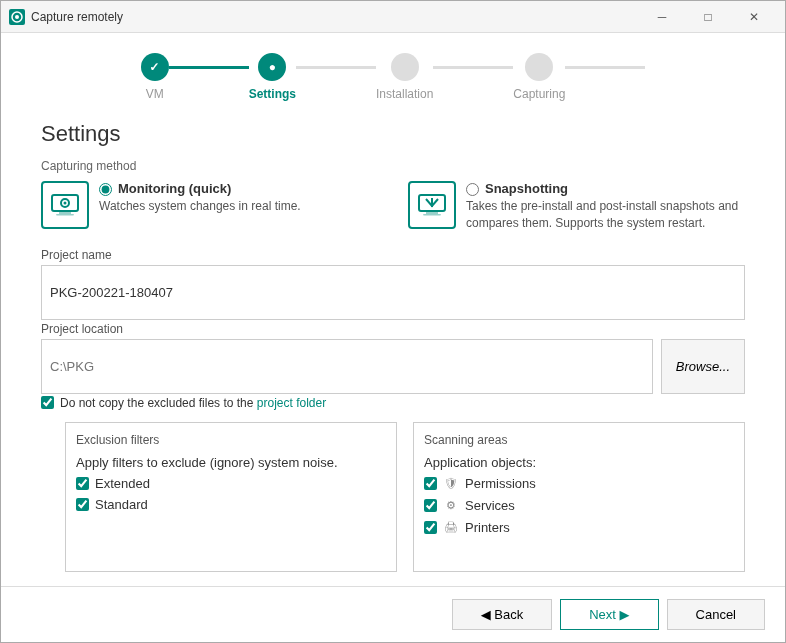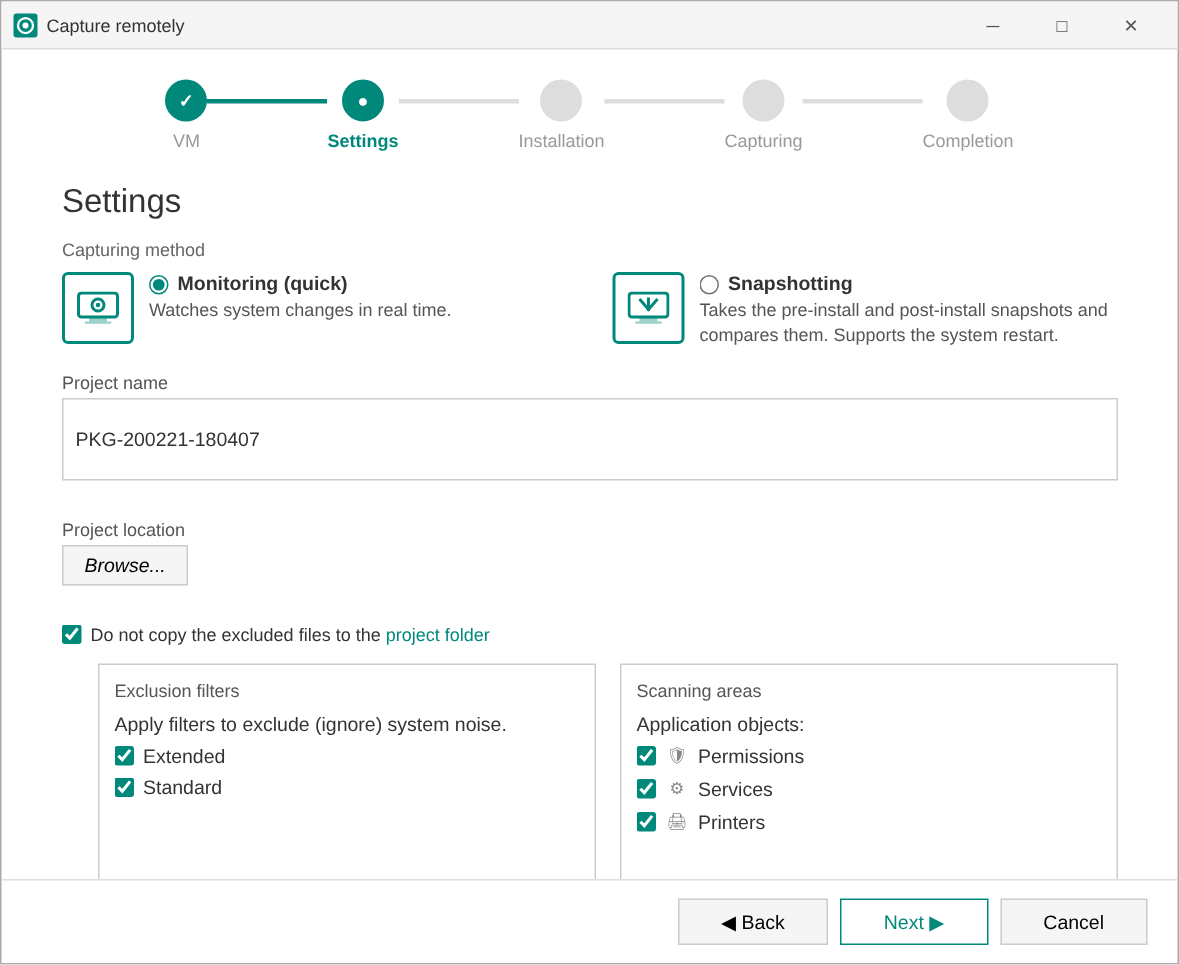--- a/index.html
+++ b/index.html
@@ -173,21 +173,21 @@
       font-size: 12px;
       color: #555;
       line-height: 1.4;
     }
     input[type="radio"] {
       accent-color: #00897b;
       margin-top: 2px;
       flex-shrink: 0;
     }
 
-    .form-group { margin-bottom: 26px; }
+    .form-group { margin-bottom: 2px; }
     .form-label {
       font-size: 12px;
       color: #555;
       margin-bottom: 3px;
       display: block;
     }
     .form-input {
       width: 100%;
       border: 1px solid #ccc;
       padding: 19px 8px;
@@ -322,24 +322,20 @@
         <span class="step-label inactive">Installation</span>
       </div>
       <div class="step-line inactive"></div>
 
       <div class="step">
         <div class="step-circle inactive"></div>
         <span class="step-label inactive">Capturing</span>
       </div>
       <div class="step-line inactive"></div>
 
-      <div class="step">
-        <div class="step-circle inactive"></div>
-        <span class="step-label inactive">Completion</span>
-      </div>
     </div>
   </div>
 
   <div class="content">
     <h1 class="page-title">Settings</h1>
 
     <div class="section-label">Capturing method</div>
 
     <div class="radio-group">
 
@@ -383,20 +379,21 @@
     </div>
 
     <div class="form-group">
       <label class="form-label">Project name</label>
       <input type="text" class="form-input" value="PKG-200221-180407" style="">
     </div>
 
     <div class="form-group">
       <label class="form-label">Project location</label>
       <div class="input-with-btn">
+        <input type="text" class="form-input" placeholder="C:\PKG" style="">
         <button class="browse-btn">Browse...</button>
       </div>
     </div>
 
     <div class="checkbox-row">
       <input type="checkbox" checked="" style="">
       <span>
         <span>Do not copy the excluded files to the</span>
         <a href="#"> <span>project folder</span></a>
       </span>

